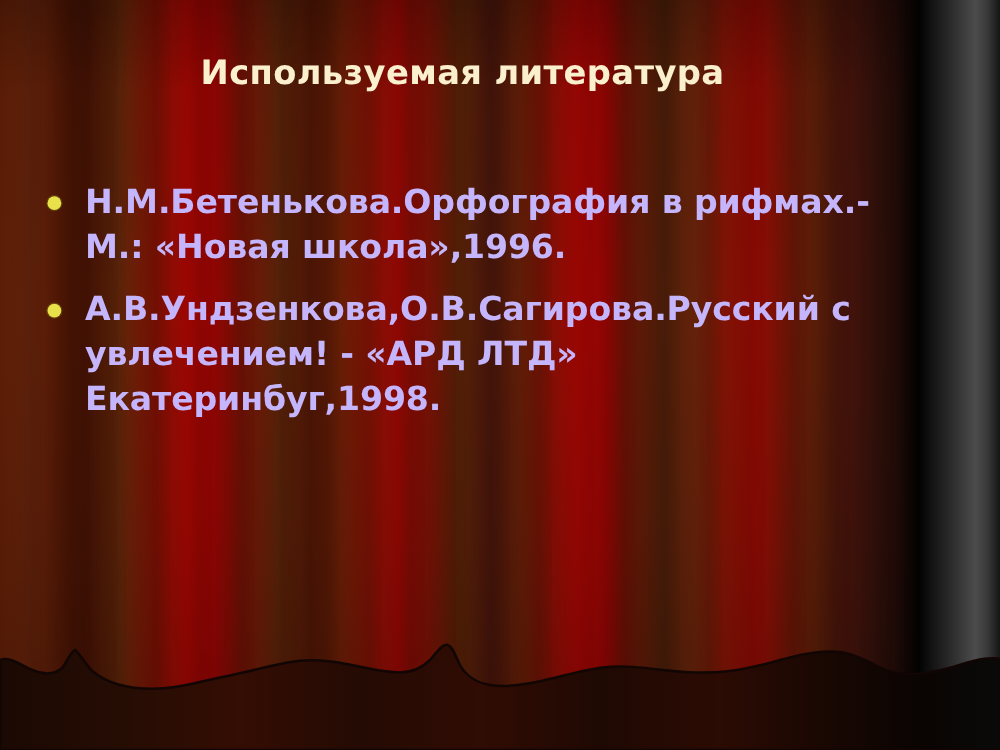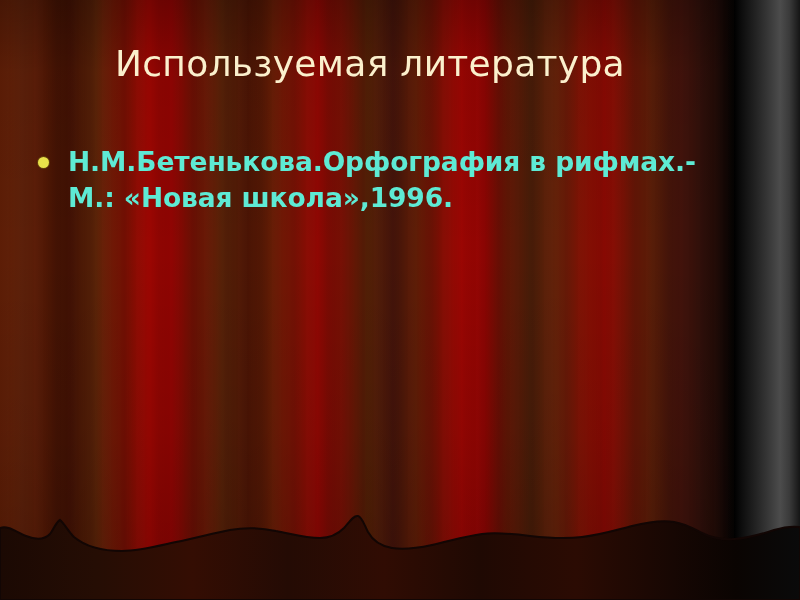--- a/index.html
+++ b/index.html
@@ -117,22 +117,22 @@
   .hem svg { display: block; width: 800px; height: 90px; }
 
   
   .slide-title {
     position: absolute;
     top: 44px;
     left: 0;
     width: 740px;
     text-align: center;
     color: #fbf0cd;
-    font-size: 36px;
-    font-weight: normal;
+    font-size: 27px;
+    font-weight: bold;
     letter-spacing: 0.3px;
     line-height: 1.12;
     white-space: nowrap;
   }
 
   .body-list {
     position: absolute;
     top: 144px;
     left: 26px;
     width: 700px;
@@ -149,21 +149,21 @@
     position: absolute;
     left: 12px;
     top: 13px;
     width: 11px;
     height: 11px;
     border-radius: 50%;
     background: #e9e14a;
     box-shadow: 0 0 0 1px rgba(120,110,20,0.45);
   }
   .bullet-text {
-    color: #5eead4;
+    color: #c4b5fd;
     font-size: 26.5px;
     font-weight: bold;
     line-height: 1.36;
     letter-spacing: -0.1px;
     display: block;
   }
 </style>
 </head>
 <body>
 
@@ -203,15 +203,19 @@
     </svg>
   </div>
 
   <div class="slide-title">Используемая литература</div>
 
   <ul class="body-list">
     <li class="bullet-row">
       <span class="bullet-dot"></span>
       <span class="bullet-text">Н.М.Бетенькова.Орфография в рифмах.-М.: «Новая школа»,1996.</span>
     </li>
+    <li class="bullet-row">
+      <span class="bullet-dot"></span>
+      <span class="bullet-text">А.В.Ундзенкова,О.В.Сагирова.Русский с увлечением! - «АРД ЛТД» Екатеринбуг,1998.</span>
+    </li>
   </ul>
 
 </div>
 
 </body></html>

